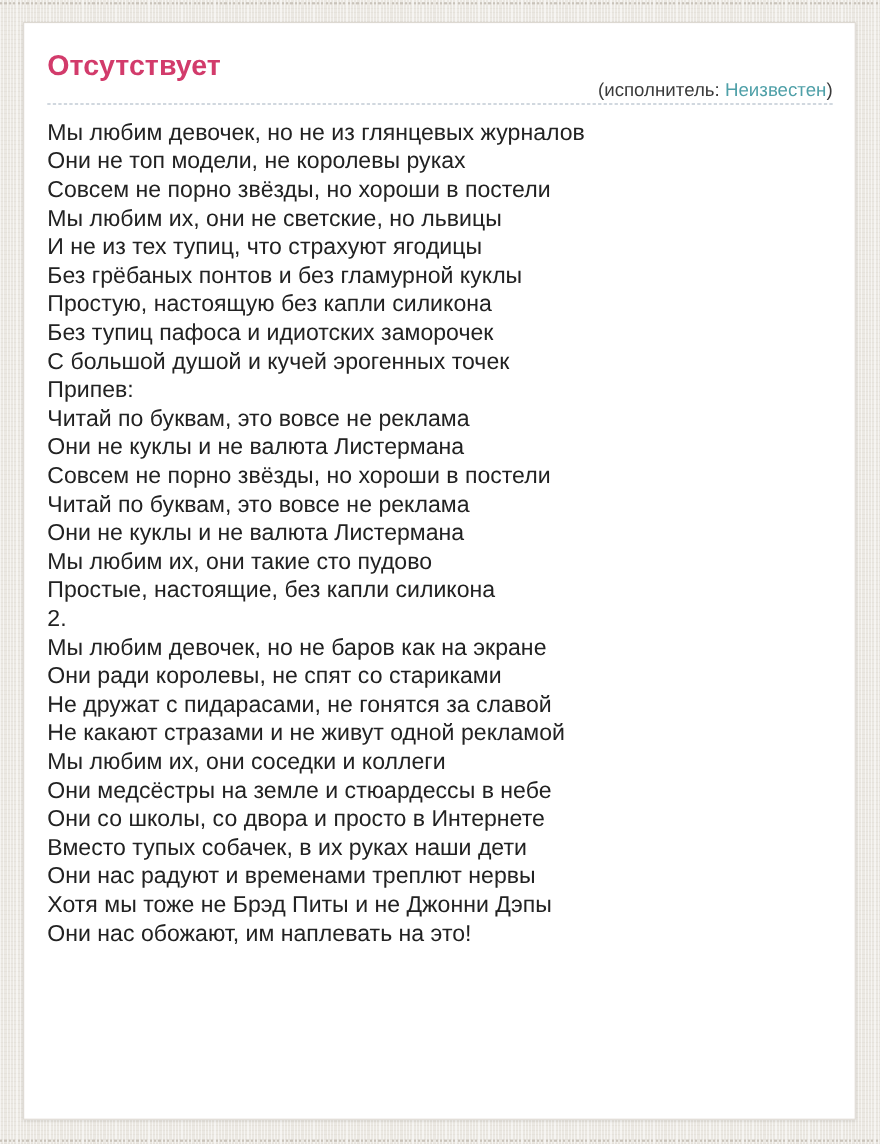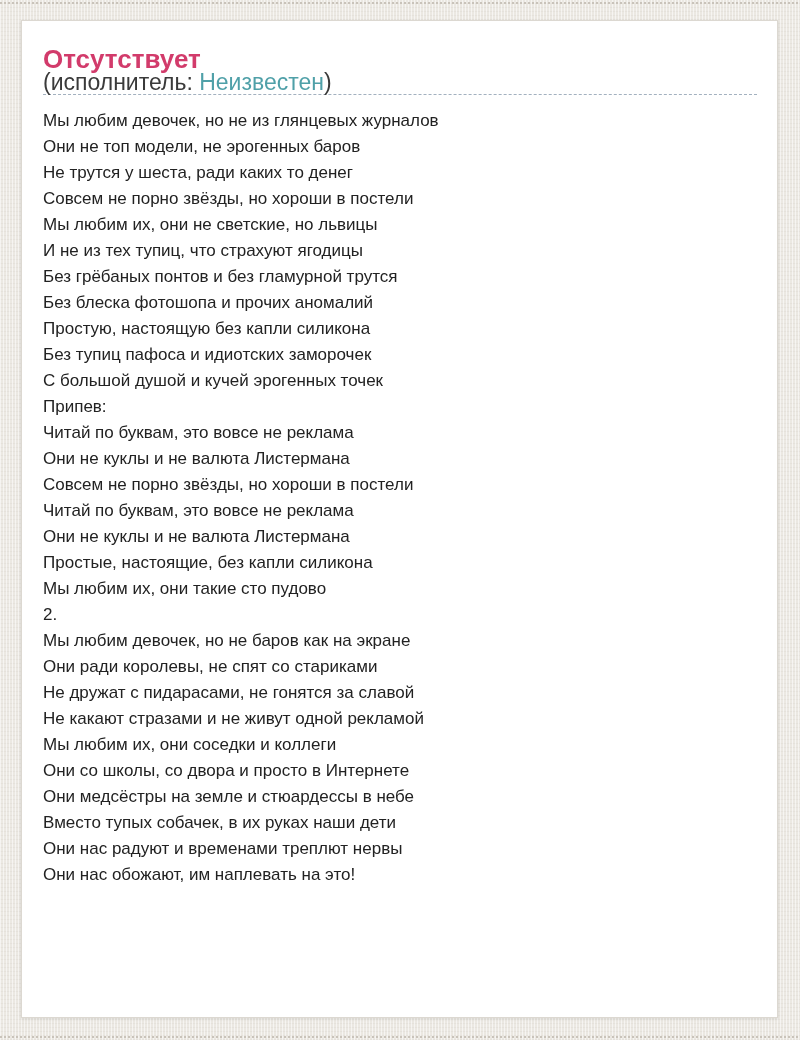--- a/index.html
+++ b/index.html
@@ -65,80 +65,80 @@
   .song-header { padding-bottom: 0; }
 
   .song-title {
     font-size: 26px;
     line-height: 27px;
     font-weight: bold;
     color: var(--title-color);
   }
 
   .song-subtitle {
-    font-size: 23px;
+    font-size: 17px;
     line-height: 18px;
     color: var(--subtitle-color);
     padding-bottom: 3px;
     border-bottom: 1px dashed var(--separator-color);
+    text-align: right;
   }
 
   .artist-link {
     color: var(--artist-link-color);
     text-decoration: none;
     cursor: pointer;
   }
 
   .lyrics {
     margin-top: 13px;
-    font-size: 17px;
+    font-size: 21px;
     line-height: 26px;
     color: var(--text-color);
   }
 
   .lyric-line { white-space: pre; }
 </style>
 </head>
 <body>
 
 <div class="page-card">
 
   <div class="song-header">
     <h1 class="song-title">Отсутствует</h1>
 
     <div class="song-subtitle"><span>(исполнитель: </span><a class="artist-link">Неизвестен</a><span>)</span></div>
   </div>
 
   <div class="lyrics">
 
   <div class="lyric-line">Мы любим девочек, но не из глянцевых журналов</div>
-      <div class="lyric-line">Они не топ модели, не эрогенных баров</div>
-      <div class="lyric-line">Не трутся у шеста, ради каких то денег</div>
+      <div class="lyric-line">Они не топ модели, не королевы руках</div>
       <div class="lyric-line">Совсем не порно звёзды, но хороши в постели</div>
       <div class="lyric-line">Мы любим их, они не светские, но львицы</div>
       <div class="lyric-line">И не из тех тупиц, что страхуют ягодицы</div>
-      <div class="lyric-line">Без грёбаных понтов и без гламурной трутся</div>
-      <div class="lyric-line">Без блеска фотошопа и прочих аномалий</div>
+      <div class="lyric-line">Без грёбаных понтов и без гламурной куклы</div>
       <div class="lyric-line">Простую, настоящую без капли силикона</div>
       <div class="lyric-line">Без тупиц пафоса и идиотских заморочек</div>
       <div class="lyric-line">С большой душой и кучей эрогенных точек</div>
       <div class="lyric-line">Припев:</div>
       <div class="lyric-line">Читай по буквам, это вовсе не реклама</div>
       <div class="lyric-line">Они не куклы и не валюта Листермана</div>
       <div class="lyric-line">Совсем не порно звёзды, но хороши в постели</div>
       <div class="lyric-line">Читай по буквам, это вовсе не реклама</div>
       <div class="lyric-line">Они не куклы и не валюта Листермана</div>
+      <div class="lyric-line">Мы любим их, они такие сто пудово</div>
       <div class="lyric-line">Простые, настоящие, без капли силикона</div>
-      <div class="lyric-line">Мы любим их, они такие сто пудово</div>
       <div class="lyric-line">2.</div>
       <div class="lyric-line">Мы любим девочек, но не баров как на экране</div>
       <div class="lyric-line">Они ради королевы, не спят со стариками</div>
       <div class="lyric-line">Не дружат с пидарасами, не гонятся за славой</div>
       <div class="lyric-line">Не какают стразами и не живут одной рекламой</div>
       <div class="lyric-line">Мы любим их, они соседки и коллеги</div>
+      <div class="lyric-line">Они медсёстры на земле и стюардессы в небе</div>
       <div class="lyric-line">Они со школы, со двора и просто в Интернете</div>
-      <div class="lyric-line">Они медсёстры на земле и стюардессы в небе</div>
       <div class="lyric-line">Вместо тупых собачек, в их руках наши дети</div>
       <div class="lyric-line">Они нас радуют и временами треплют нервы</div>
+      <div class="lyric-line">Хотя мы тоже не Брэд Питы и не Джонни Дэпы</div>
       <div class="lyric-line">Они нас обожают, им наплевать на это!</div>
     </div>
 
 </div>
 
 </body></html>

